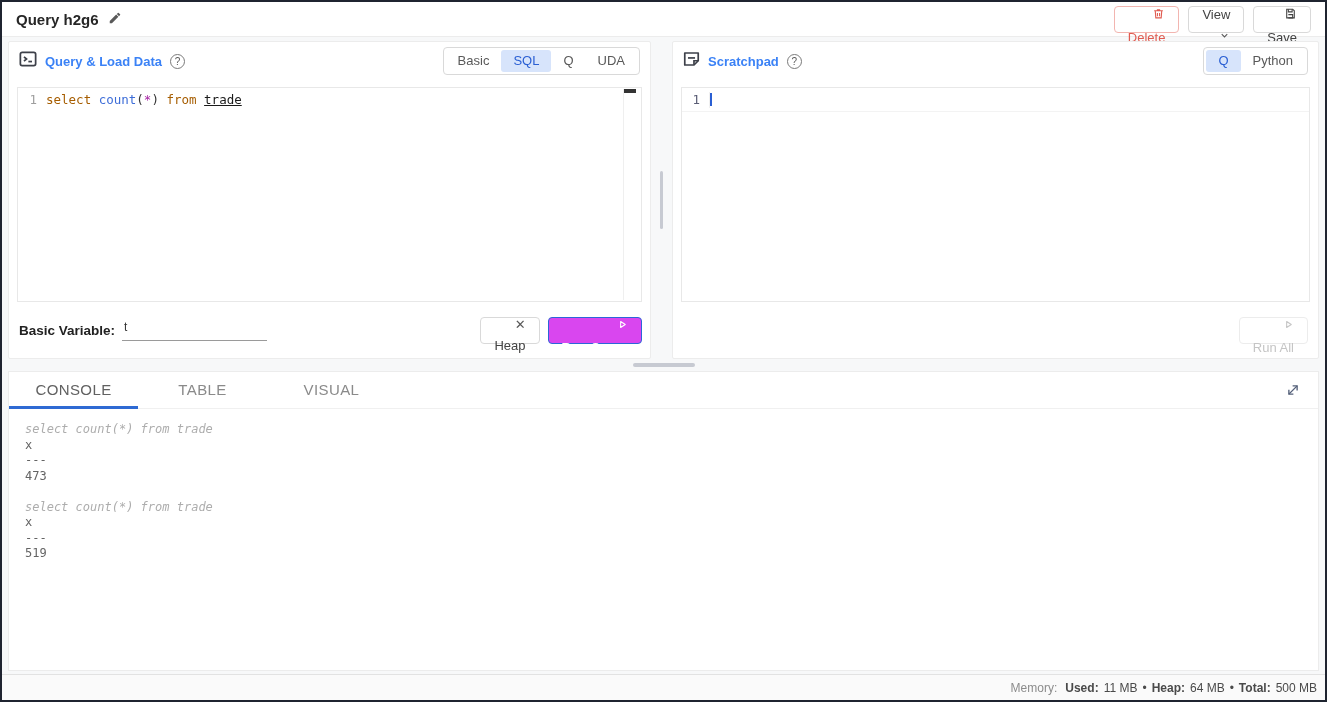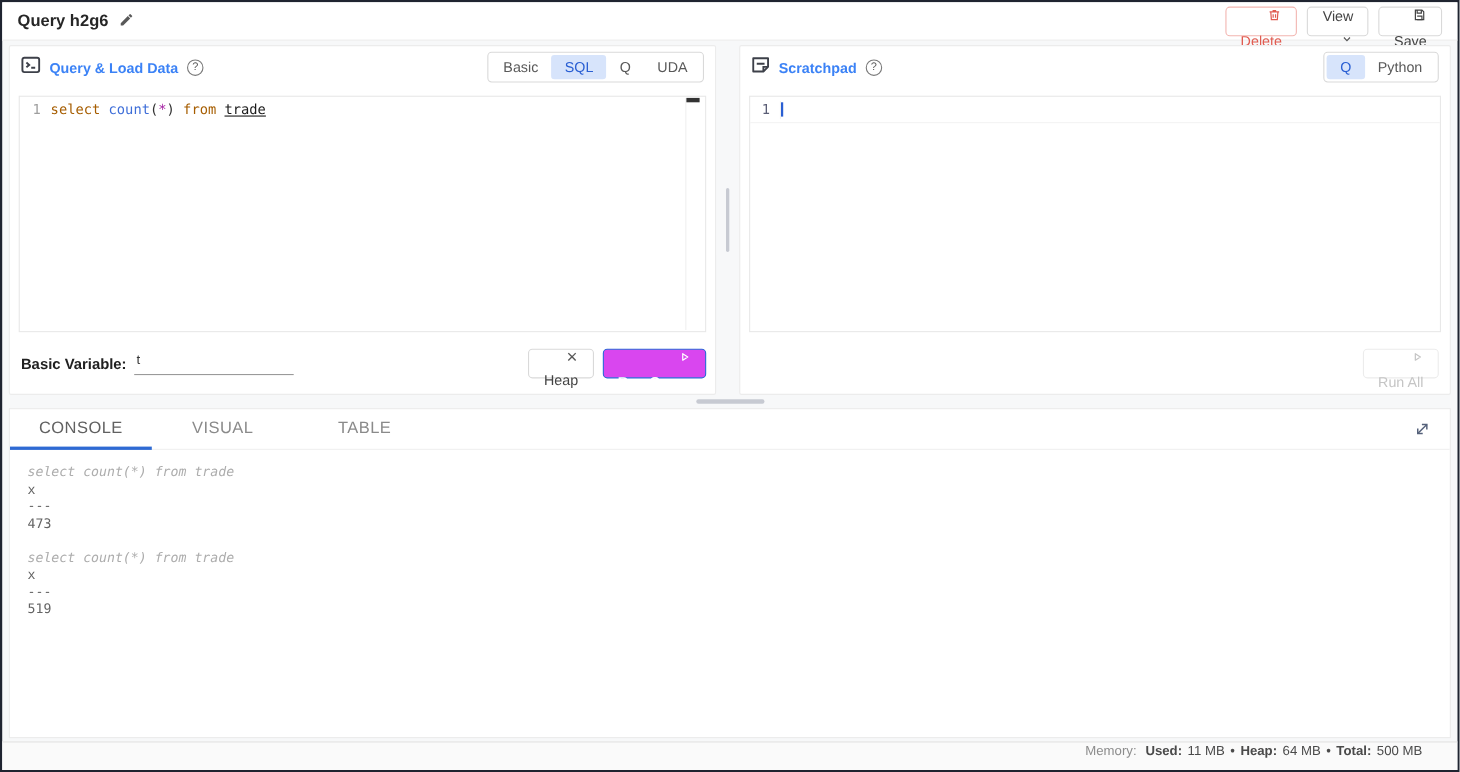--- a/index.html
+++ b/index.html
@@ -81,21 +81,21 @@
   .tab-underline { position:absolute; bottom:-1px; left:0; right:0; height:3px; background:#2e6ad3; }
   .expand-btn { position:absolute; right:16px; top:9px; width:18px; height:18px; background:none;
                 border:none; cursor:pointer; padding:0; }
   .console { padding:13px 16px; font-family:"DejaVu Sans Mono", monospace; font-size:12px; line-height:15.5px; }
   .line-echo { color:#adadad; font-style:italic; }
   .line-result { color:#646464; }
   .line-blank { height:15.5px; }
 
   
   .footer { flex:0 0 26px; margin-top:3px; border-top:1px solid #e2e2e2; background:#fafafa;
-            display:flex; justify-content:flex-end; padding:0 32px;
+            display:flex; align-items:center; justify-content:flex-end; padding:0 8px;
             font-size:12px; gap:5px; }
   .mem-label { color:#8c8c8c; margin-right:3px; }
   .mem-key { font-weight:700; color:#4a4a4a; }
   .mem-val { color:#4a4a4a; }
 </style>
 </head>
 <body>
 
 <div class="root">
 
@@ -227,22 +227,22 @@
   <div class="h-gutter">
     <div class="h-handle"></div>
   </div>
 
   <div class="bottom-card">
     <div class="tabs-row">
       <button class="rtab active">
         <span>CONSOLE</span>
         <span class="tab-underline"></span>
       </button>
+      <button class="rtab">TABLE</button>
       <button class="rtab">VISUAL</button>
-      <button class="rtab">TABLE</button>
       <button class="expand-btn">
         <span>
           <svg width="18" height="18" viewBox="0 0 24 24" fill="none" stroke="#55617a" stroke-width="1.8">
               <path d="M6.5 17.5L17.5 6.5"></path>
               <path d="M11.5 6.5h6v6"></path>
               <path d="M12.5 17.5h-6v-6"></path>
             </svg>
         </span>
       </button>
     </div>

